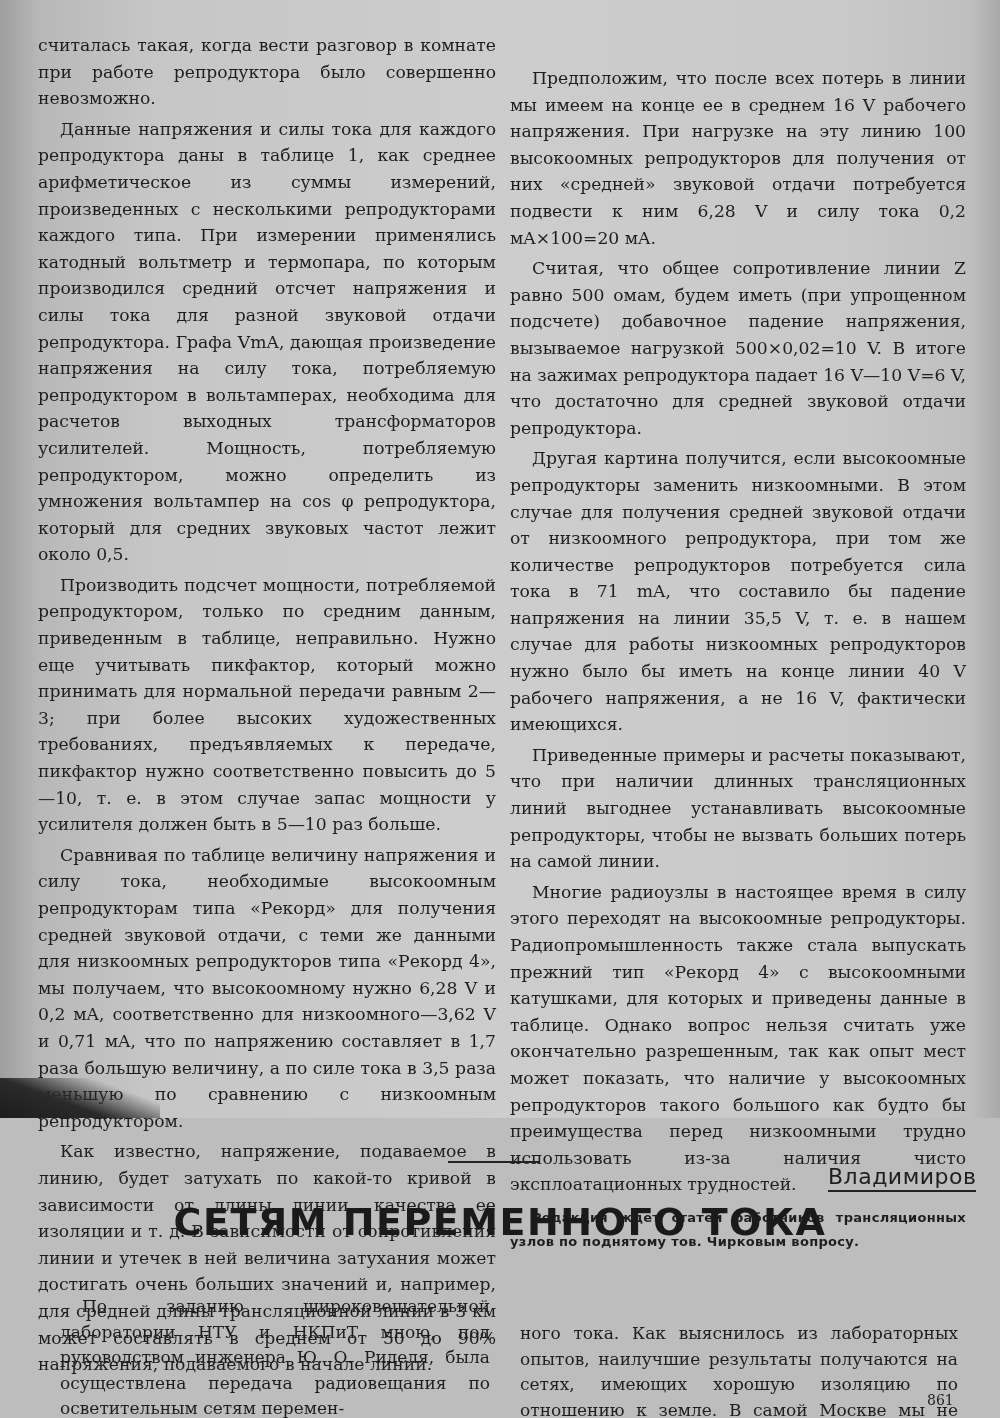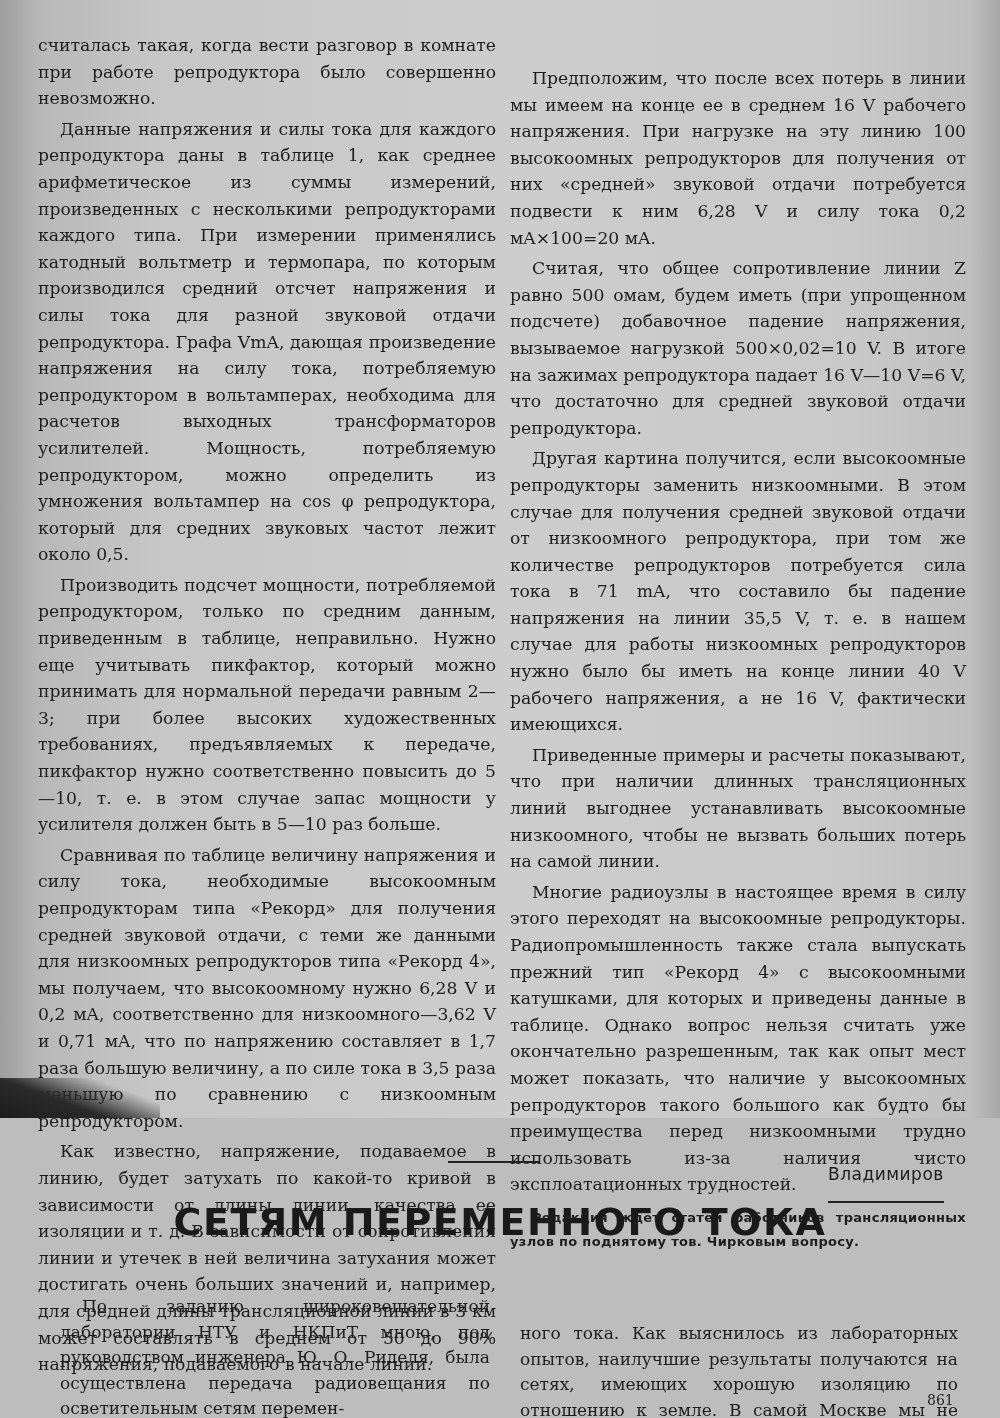--- a/index.html
+++ b/index.html
@@ -27,22 +27,22 @@
     font-family: "DejaVu Sans", "Liberation Sans", sans-serif;
     font-weight: bold; font-size: 13px; line-height: 24px;
     margin-top: 8px !important; text-indent: 22px; letter-spacing: 0.3px;
   }
   .sep {
     position: absolute; left: 448px; top: 1161px; width: 92px; height: 2px; background: #222;
   }
   .author {
     position: absolute; left: 828px; top: 1164px;
     font-family: "DejaVu Sans", "Liberation Sans", sans-serif;
-    font-size: 17px; letter-spacing: 0.5px;
-    border-bottom: 2px solid #222; padding-bottom: 17px;
+    font-size: 22px; letter-spacing: 0.5px;
+    border-bottom: 2px solid #222; padding-bottom: 1px;
   }
   .headline {
     position: absolute; left: 60px; top: 1198px; width: 880px;
     font-family: "DejaVu Sans", "Liberation Sans", sans-serif;
     font-weight: bold; font-size: 38px; line-height: 48px;
     letter-spacing: 1.5px; text-align: center; color: #1a1a1a;
   }
   .col-bottom { top: 1294px; font-size: 17px; line-height: 25.5px; }
   .col-bottom.col-left { left: 60px; width: 430px; }
   .col-bottom.col-right { left: 520px; width: 438px; }
@@ -66,21 +66,21 @@
     <p>Данные напряжения и силы тока для каждого репродуктора даны в таблице 1, как среднее арифметическое из суммы измерений, произведенных с несколькими репродукторами каждого типа. При измерении применялись катодный вольтметр и термопара, по которым производился средний отсчет напряжения и силы тока для разной звуковой отдачи репродуктора. Графа VmA, дающая произведение напряжения на силу тока, потребляемую репродуктором в вольтамперах, необходима для расчетов выходных трансформаторов усилителей. Мощность, потребляемую репродуктором, можно определить из умножения вольтампер на cos φ репродуктора, который для средних звуковых частот лежит около 0,5.</p>
     <p>Производить подсчет мощности, потребляемой репродуктором, только по средним данным, приведенным в таблице, неправильно. Нужно еще учитывать пикфактор, который можно принимать для нормальной передачи равным 2—3; при более высоких художественных требованиях, предъявляемых к передаче, пикфактор нужно соответственно повысить до 5—10, т. е. в этом случае запас мощности у усилителя должен быть в 5—10 раз больше.</p>
     <p>Сравнивая по таблице величину напряжения и силу тока, необходимые высокоомным репродукторам типа «Рекорд» для получения средней звуковой отдачи, с теми же данными для низкоомных репродукторов типа «Рекорд 4», мы получаем, что высокоомному нужно 6,28 V и 0,2 мA, соответственно для низкоомного—3,62 V и 0,71 мA, что по напряжению составляет в 1,7 раза большую величину, а по силе тока в 3,5 раза меньшую по сравнению с низкоомным репродуктором.</p>
     <p>Как известно, напряжение, подаваемое в линию, будет затухать по какой-то кривой в зависимости от длины линии, качества ее изоляции и т. д. В зависимости от сопротивления линии и утечек в ней величина затухания может достигать очень больших значений и, например, для средней длины трансляционной линии в 3 км может составлять в среднем от 50 до 90% напряжения, подаваемого в начале линии.</p>
   </div>
 
   <div class="col col-right">
     <p>Предположим, что после всех потерь в линии мы имеем на конце ее в среднем 16 V рабочего напряжения. При нагрузке на эту линию 100 высокоомных репродукторов для получения от них «средней» звуковой отдачи потребуется подвести к ним 6,28 V и силу тока 0,2 мA×100=20 мA.</p>
     <p>Считая, что общее сопротивление линии Z равно 500 омам, будем иметь (при упрощенном подсчете) добавочное падение напряжения, вызываемое нагрузкой 500×0,02=10 V. В итоге на зажимах репродуктора падает 16 V—10 V=6 V, что достаточно для средней звуковой отдачи репродуктора.</p>
     <p>Другая картина получится, если высокоомные репродукторы заменить низкоомными. В этом случае для получения средней звуковой отдачи от низкоомного репродуктора, при том же количестве репродукторов потребуется сила тока в 71 mA, что составило бы падение напряжения на линии 35,5 V, т. е. в нашем случае для работы низкоомных репродукторов нужно было бы иметь на конце линии 40 V рабочего напряжения, а не 16 V, фактически имеющихся.</p>
-    <p>Приведенные примеры и расчеты показывают, что при наличии длинных трансляционных линий выгоднее устанавливать высокоомные низкоомного, чтобы не вызвать больших потерь на самой линии.</p>
+    <p>Приведенные примеры и расчеты показывают, что при наличии длинных трансляционных линий выгоднее устанавливать высокоомные репродукторы, чтобы не вызвать больших потерь на самой линии.</p>
     <p>Многие радиоузлы в настоящее время в силу этого переходят на высокоомные репродукторы. Радиопромышленность также стала выпускать прежний тип «Рекорд 4» с высокоомными катушками, для которых и приведены данные в таблице. Однако вопрос нельзя считать уже окончательно разрешенным, так как опыт мест может показать, что наличие у высокоомных репродукторов такого большого как будто бы преимущества перед низкоомными трудно использовать из-за наличия чисто эксплоатационных трудностей.</p>
     <p class="note">Редакция ждет статей работников трансляционных узлов по поднятому тов. Чирковым вопросу.</p>
   </div>
 
   <div class="sep"></div>
   <div class="author">Владимиров</div>
 
   <div class="headline">
     <div>СЕТЯМ ПЕРЕМЕННОГО ТОКА</div>
   </div>

